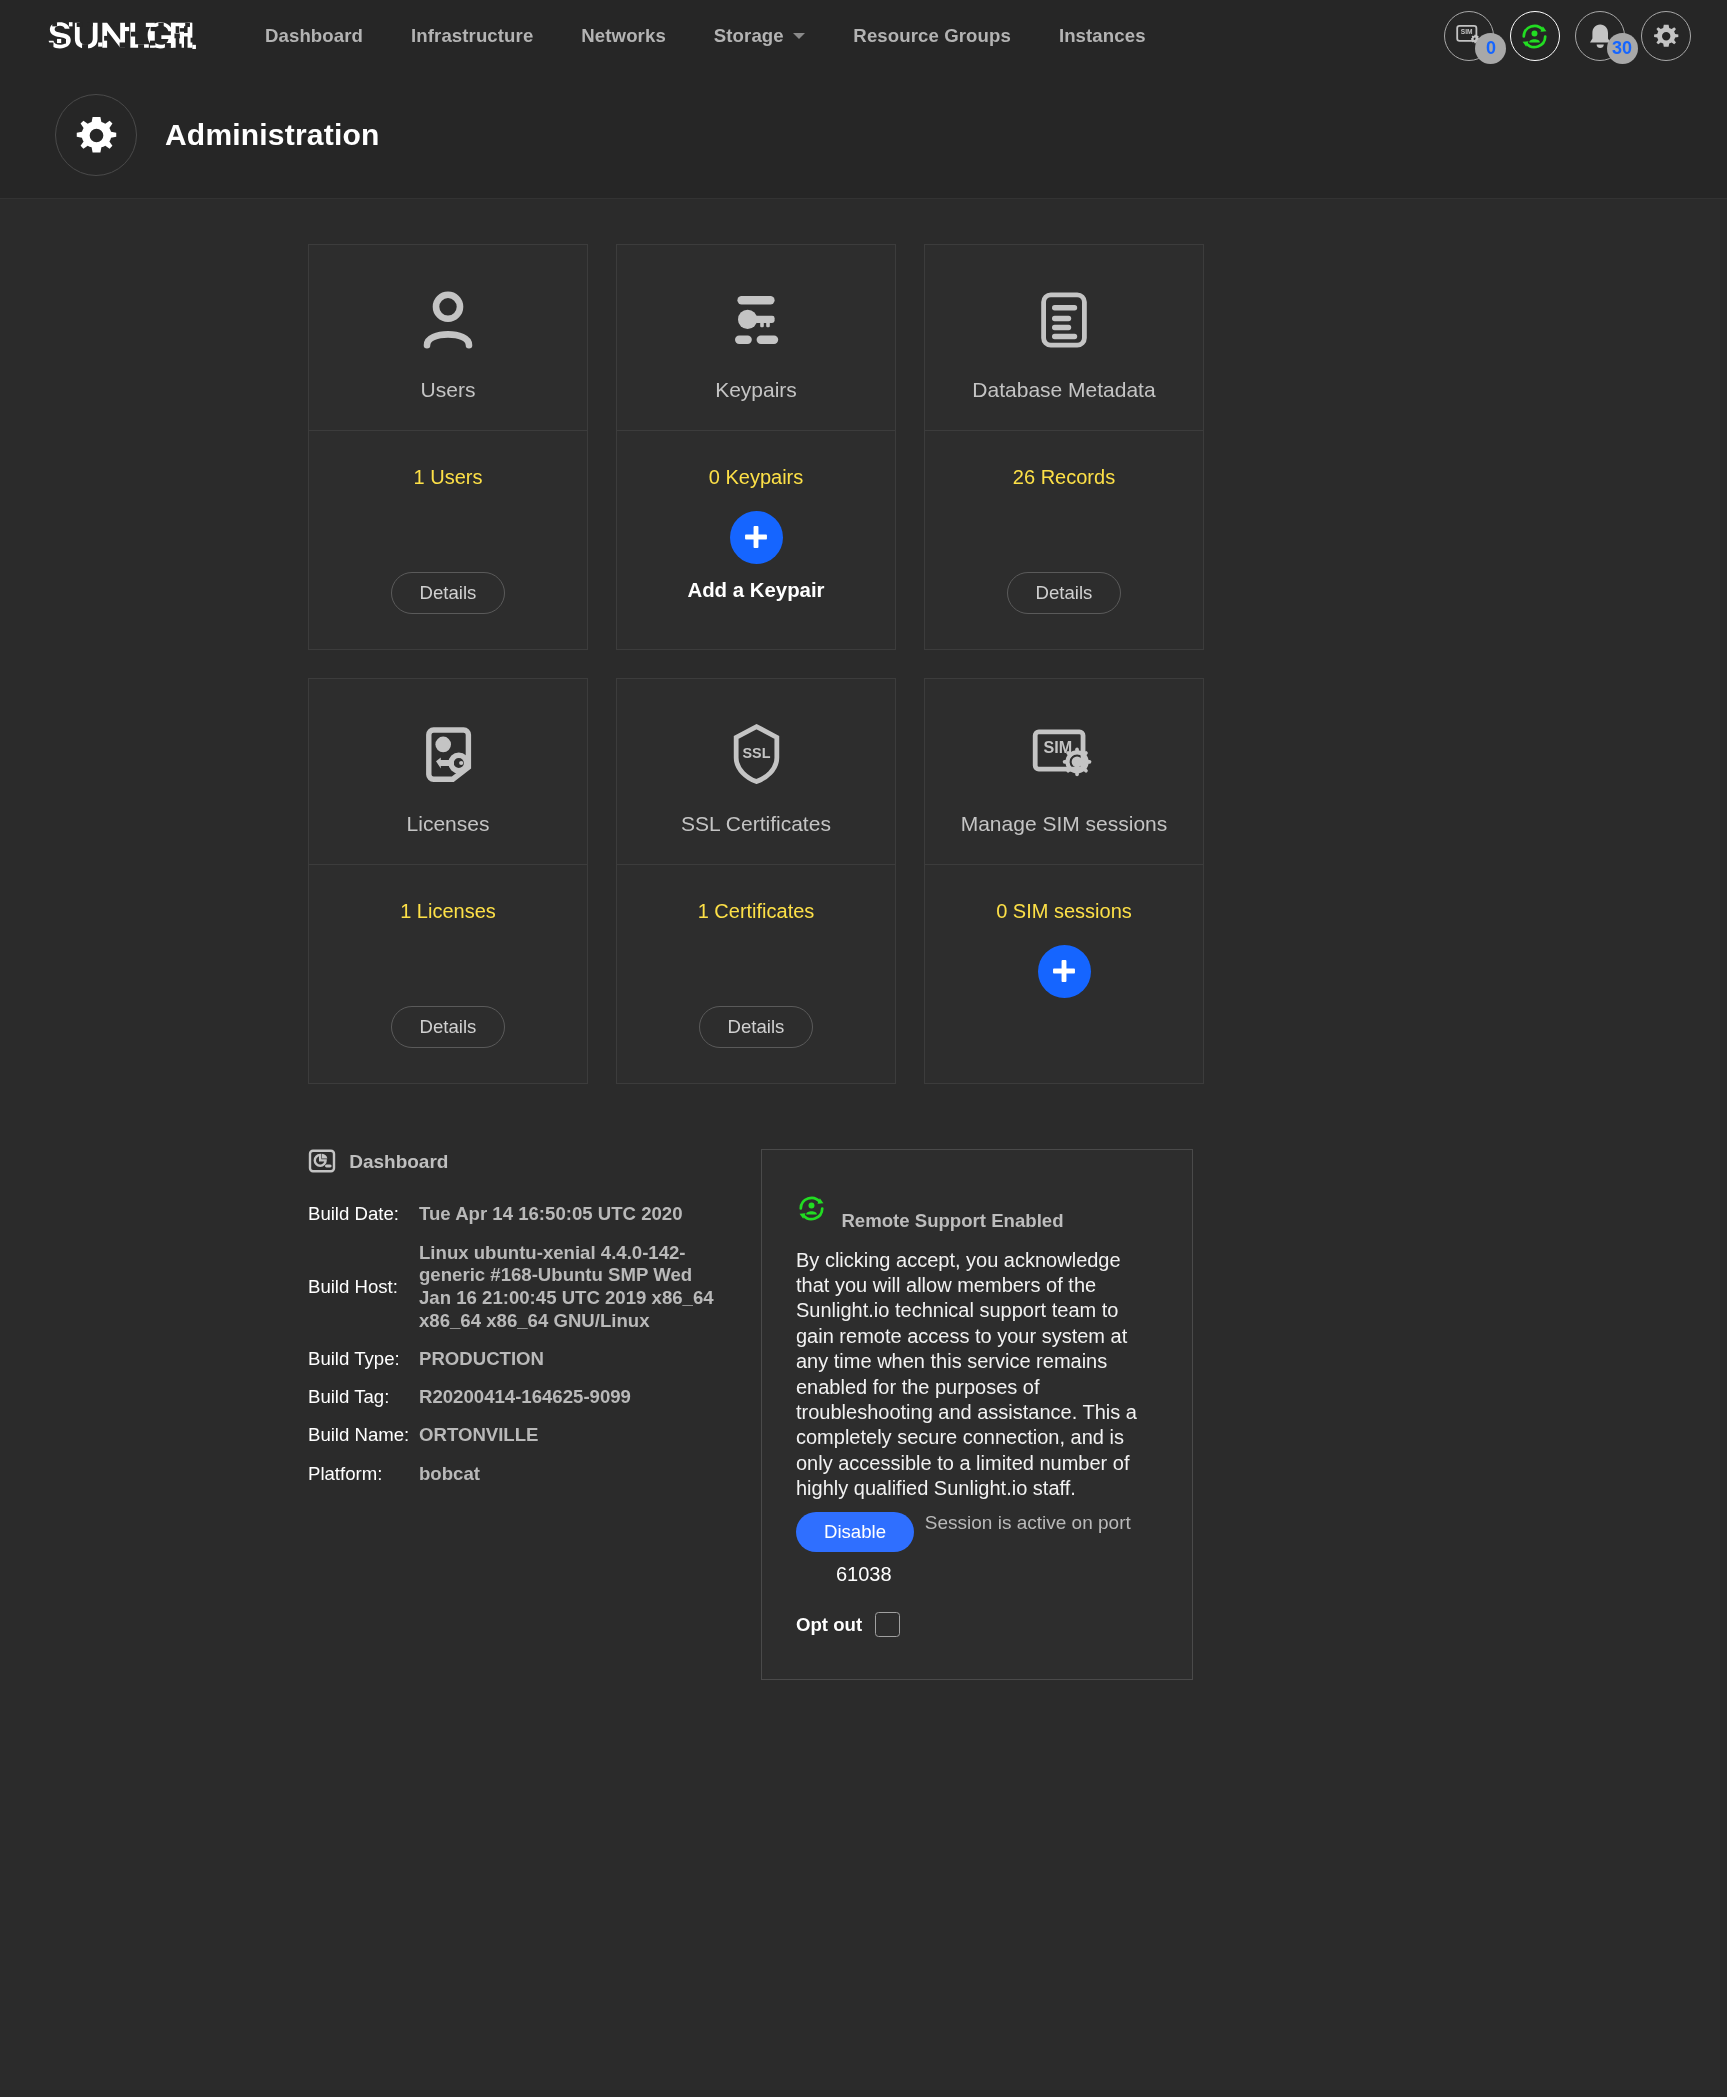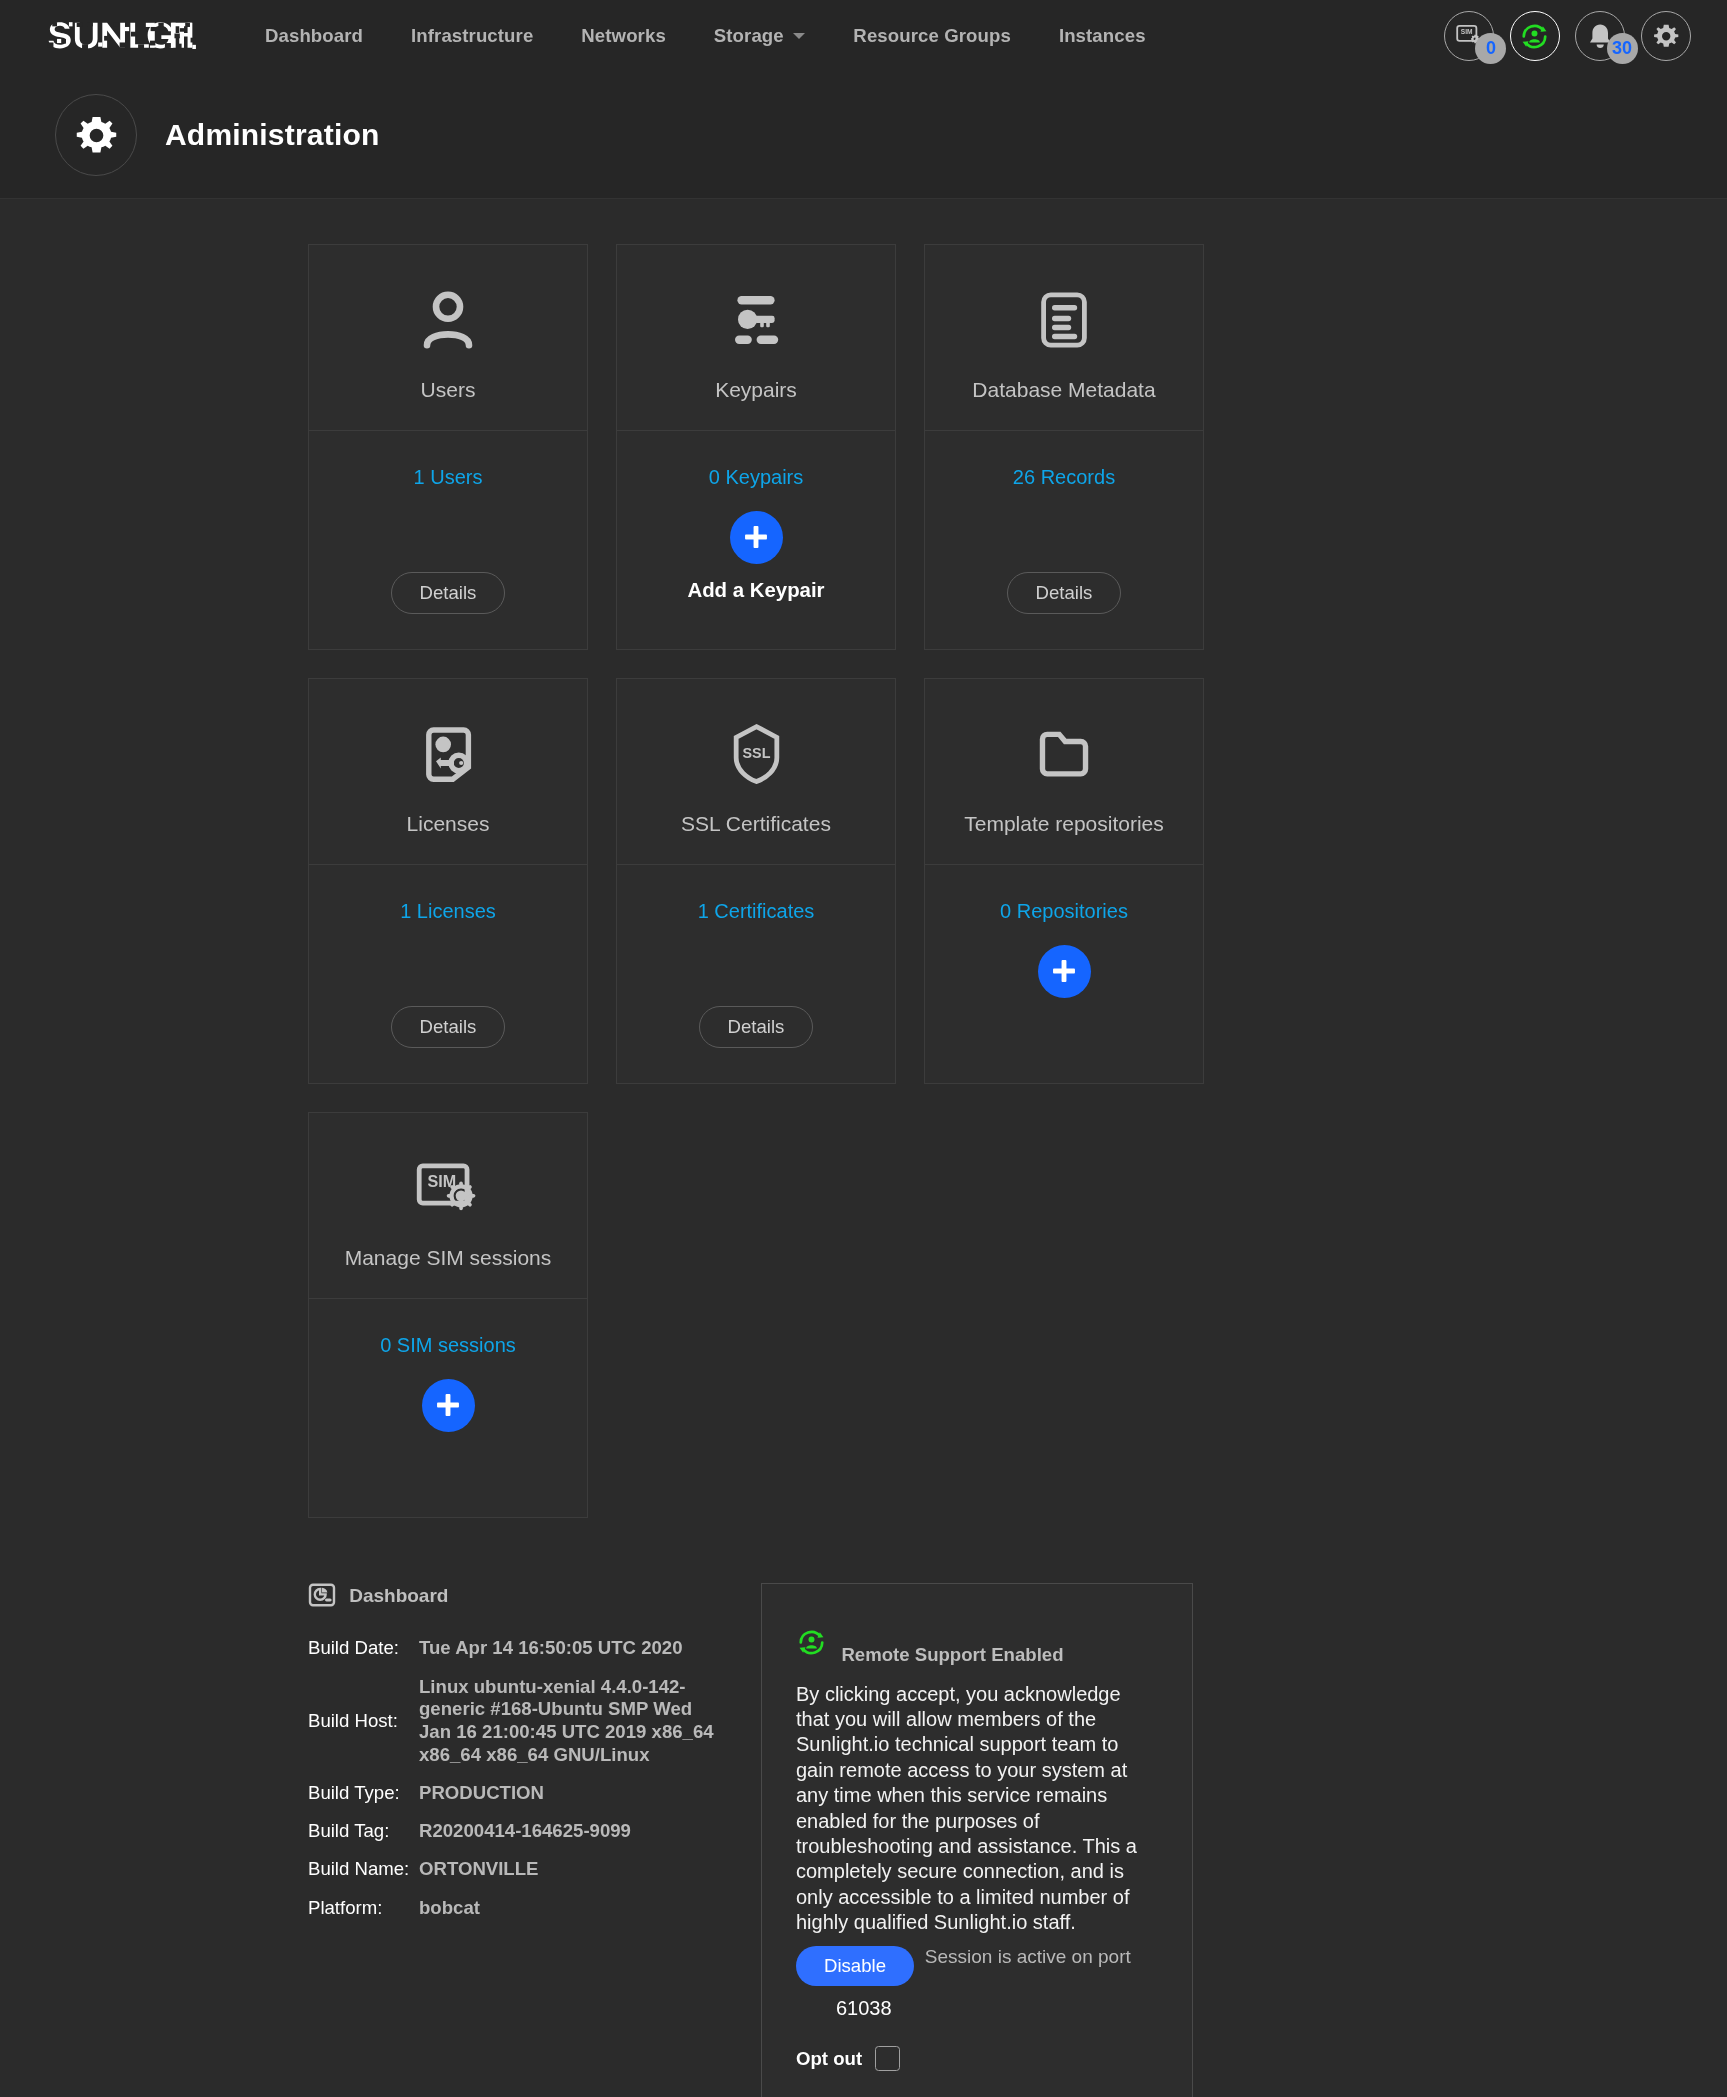--- a/index.html
+++ b/index.html
@@ -145,21 +145,21 @@
   }
   .card-body {
     height: 218px;
     display: flex;
     flex-direction: column;
     align-items: center;
     position: relative;
   }
   .card-count {
     margin-top: 35px;
-    color: #0ea5e9;
+    color: #fde047;
     font-size: 20px;
   }
   .details-btn {
     position: absolute;
     bottom: 35px;
     border: 1.2px solid #5a5a5a;
     border-radius: 24px;
     color: #d0d0d0;
     font-size: 18.6px;
     padding: 9px 28px;
@@ -498,39 +498,20 @@
           </svg>
         </div>
         <div class="card-title">SSL Certificates</div>
       </div>
       <div class="card-body">
         <div class="card-count">1 Certificates</div>
         <button class="details-btn">Details</button>
       </div>
     </div>
 
-    <div class="card">
-      <div class="card-top">
-        <div class="card-icon">
-          <svg width="60" height="55" viewBox="0 0 100 92">
-            <path d="M14 22 A8 8 0 0 1 22 14 L42 14 L52 26 L78 26 A8 8 0 0 1 86 34 L86 72 A8 8 0 0 1 78 80 L22 80 A8 8 0 0 1 14 72 Z" fill="none" stroke="#c4c4c4" stroke-width="9"></path>
-          </svg>
-        </div>
-        <div class="card-title">Template repositories</div>
-      </div>
-      <div class="card-body">
-        <div class="card-count">0 Repositories</div>
-        <button class="plus-btn">
-          <svg width="28" height="28" viewBox="0 0 46 46">
-            <rect x="19" y="5" width="8" height="36" rx="1.5" fill="#fff"></rect>
-            <rect x="5" y="19" width="36" height="8" rx="1.5" fill="#fff"></rect>
-          </svg>
-        </button>
-      </div>
-    </div>
 
     <div class="card">
       <div class="card-top">
         <div class="card-icon">
           <svg width="71" height="55" viewBox="0 0 118 92">
             <rect x="10" y="10" width="80" height="62" rx="6" fill="none" stroke="#c4c4c4" stroke-width="8"></rect>
             <text x="24" y="46" font-family="Liberation Sans, sans-serif" font-size="27" font-weight="700" fill="#c4c4c4">SIM</text>
             <g transform="translate(58,38)">
               <circle cx="22" cy="22" r="9" fill="#c4c4c4"></circle>
               <circle cx="22" cy="22" r="16" fill="none" stroke="#c4c4c4" stroke-width="7"></circle>

